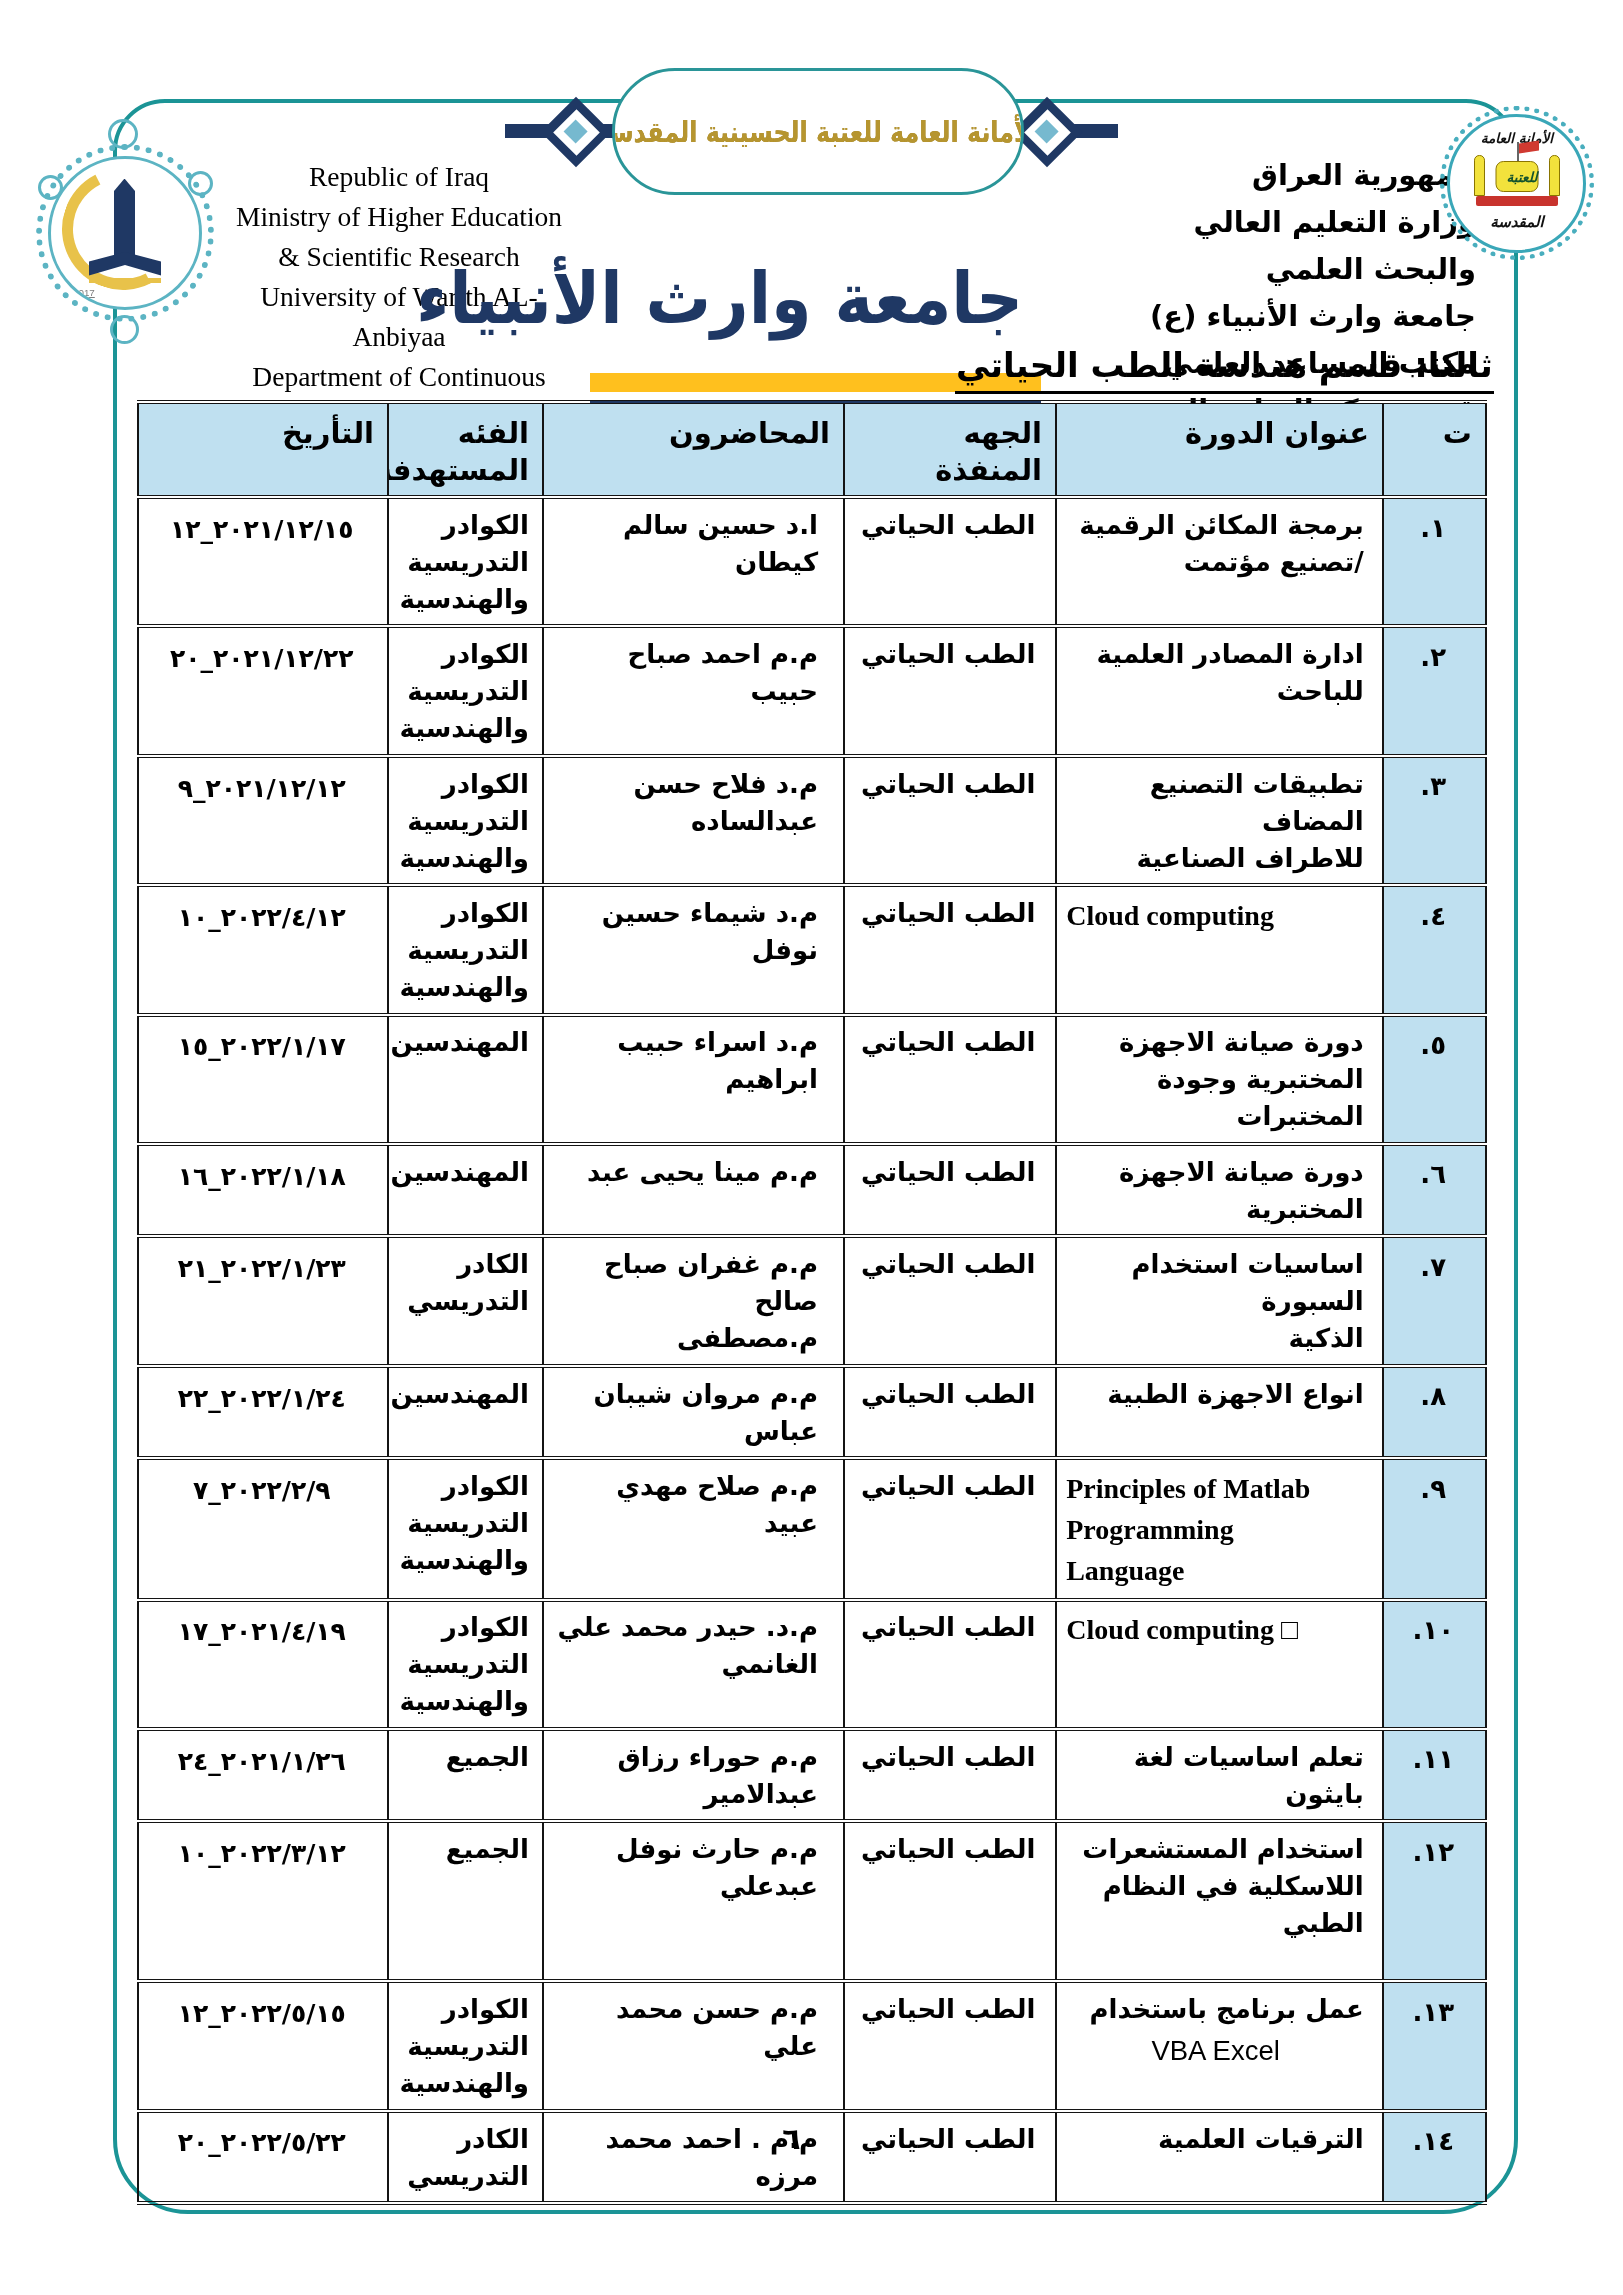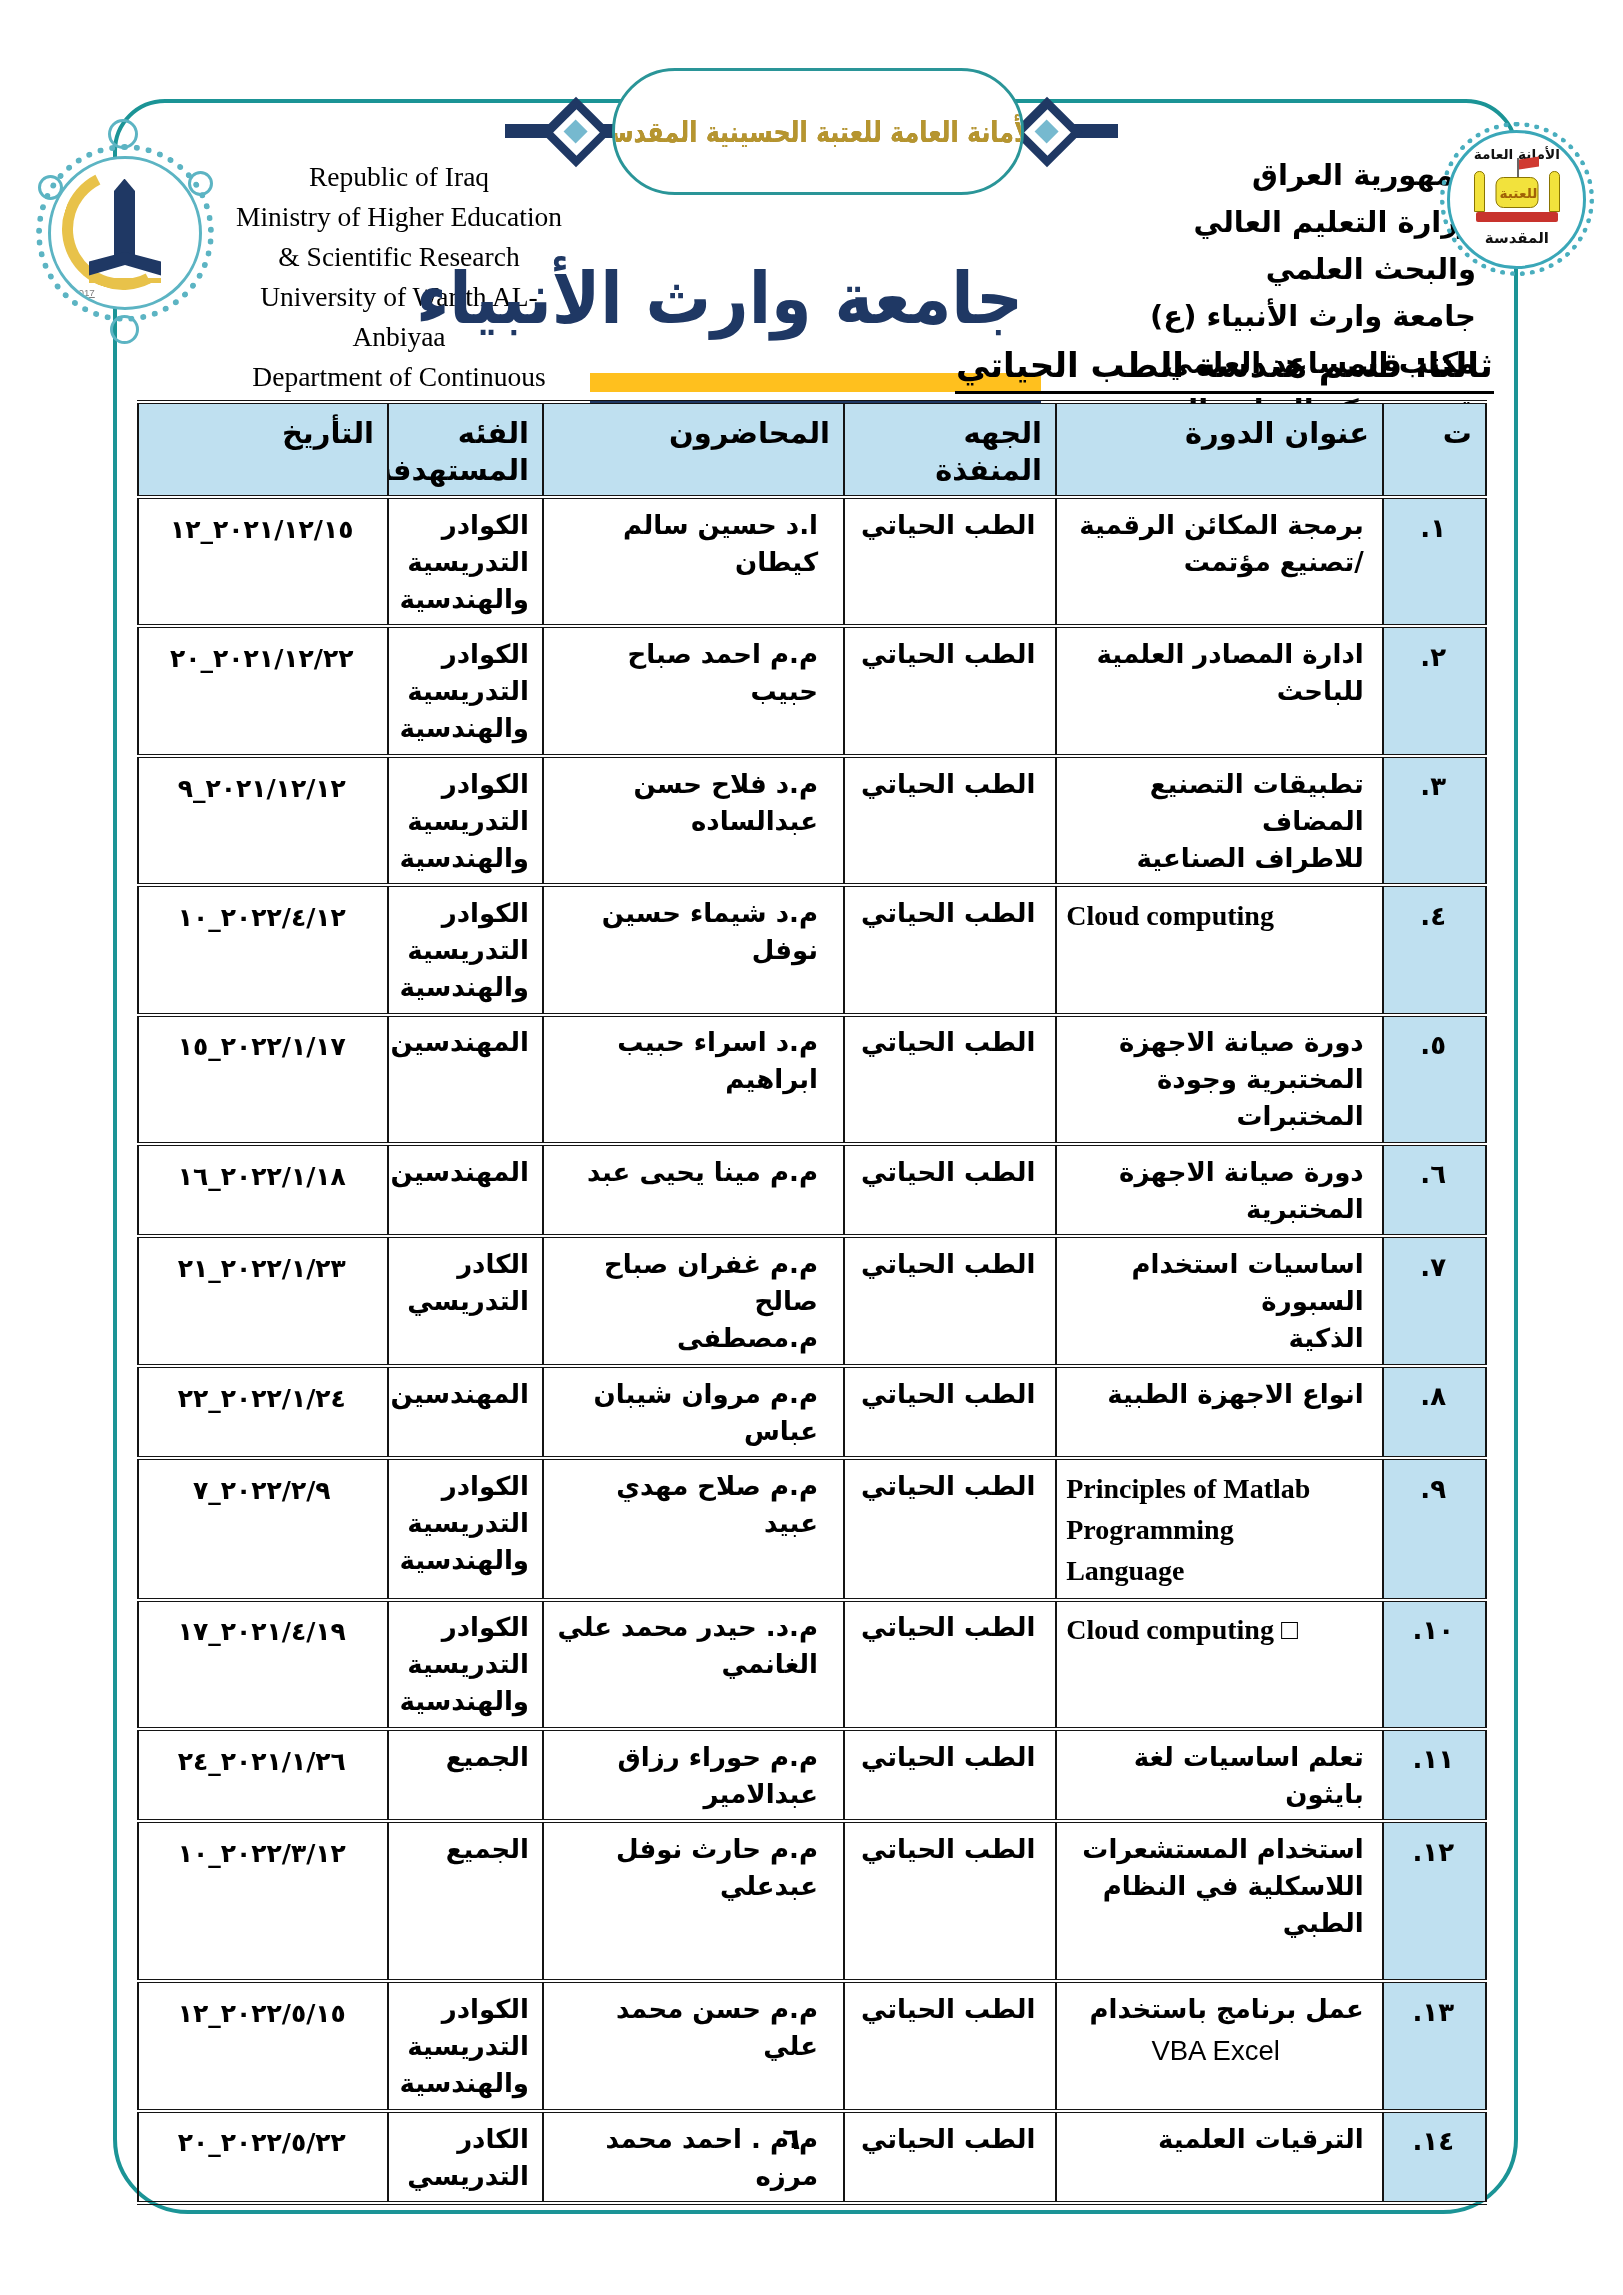--- a/index.html
+++ b/index.html
@@ -61,36 +61,36 @@
                  transform:rotate(18deg); }
   .ls-tower { position:absolute; left:63px; top:19.6px; width:21px; height:77px; background:#1f3864;
               clip-path:polygon(50% 0, 100% 16%, 100% 100%, 0 100%, 0 16%); }
   .ls-book  { position:absolute; left:38px; top:93px; width:72px; height:23.6px; background:#1f3864;
               clip-path:polygon(0 40%, 50% 0, 100% 40%, 100% 100%, 50% 55%, 0 100%); }
   .ls-bookline { position:absolute; left:38px; top:119px; width:72px; height:5.2px; background:#e8c24a; }
   .ls-year { position:absolute; left:22px; top:128px; font-size:9.8px; color:#7c7c7c;
              font-family:"Liberation Sans", sans-serif;text-decoration:underline; }
 
   
-  .seal-right { position:absolute; left:1431px; top:118px; width:177px; height:203px; z-index:6; }
+  .seal-right { position:absolute; left:1431px; top:102px; width:177px; height:203px; z-index:6;font-style:italic; }
   .rs-ring  { position:absolute; left:8.5px; top:3.9px; width:154px; height:154px; border-radius:50%;
               border:5.2px dotted #49aebe; }
   .rs-inner { position:absolute; left:16.4px; top:11.8px; width:139px; height:139px; border-radius:50%;
               border:3.3px solid #3aa7b8; background:#fff; overflow:hidden; text-align:center; }
   .rs-top   { margin-top:13px; direction:rtl; font-weight:bold; font-size:13.7px; color:#111; }
   .rs-emblem { position:relative; height:67px; }
   .rs-minaret { position:absolute; top:9.2px; width:11px; height:41px; background:#f2e23c;
                 border:1.3px solid #8a7500; border-radius:5.2px 5.2px 0 0; }
   .rs-minaret.m1 { left:23.6px; } .rs-minaret.m2 { right:23.6px; }
   .rs-pole { position:absolute; left:67px; top:-3.9px; width:2px; height:22px; background:#666; }
   .rs-flag { position:absolute; left:69px; top:-3.9px; width:19.6px; height:9.8px; background:#d03a31;
              transform:skewY(-8deg); }
   .rs-dome { position:absolute; left:50%; transform:translateX(-50%); top:15.7px; width:43px; height:31px;
              background:#f2e23c; border:1.3px solid #8a7500; border-radius:7.9px;
-             direction:rtl; font-weight:bold; font-size:13.7px; line-height:30px; color:#a16207;padding-left:12px; }
+             direction:rtl; font-weight:bold; font-size:13.7px; line-height:30px; color:#14532d;padding-left:12px; }
   .rs-base { position:absolute; left:50%; transform:translateX(-50%); top:50px; width:82px; height:10.5px;
              background:#c8332d; border-radius:2px; }
   .rs-bottom { direction:rtl; font-weight:bold; font-size:15px; color:#111; }
 
   
   .section-title { position:absolute; right:130px; top:345px; z-index:4;
                    direction:rtl; font-weight:bold; font-size:34px; color:#000;
                    border-bottom:3.3px solid #000; padding:0 1.3px 5.9px 1.3px; }
 
   

